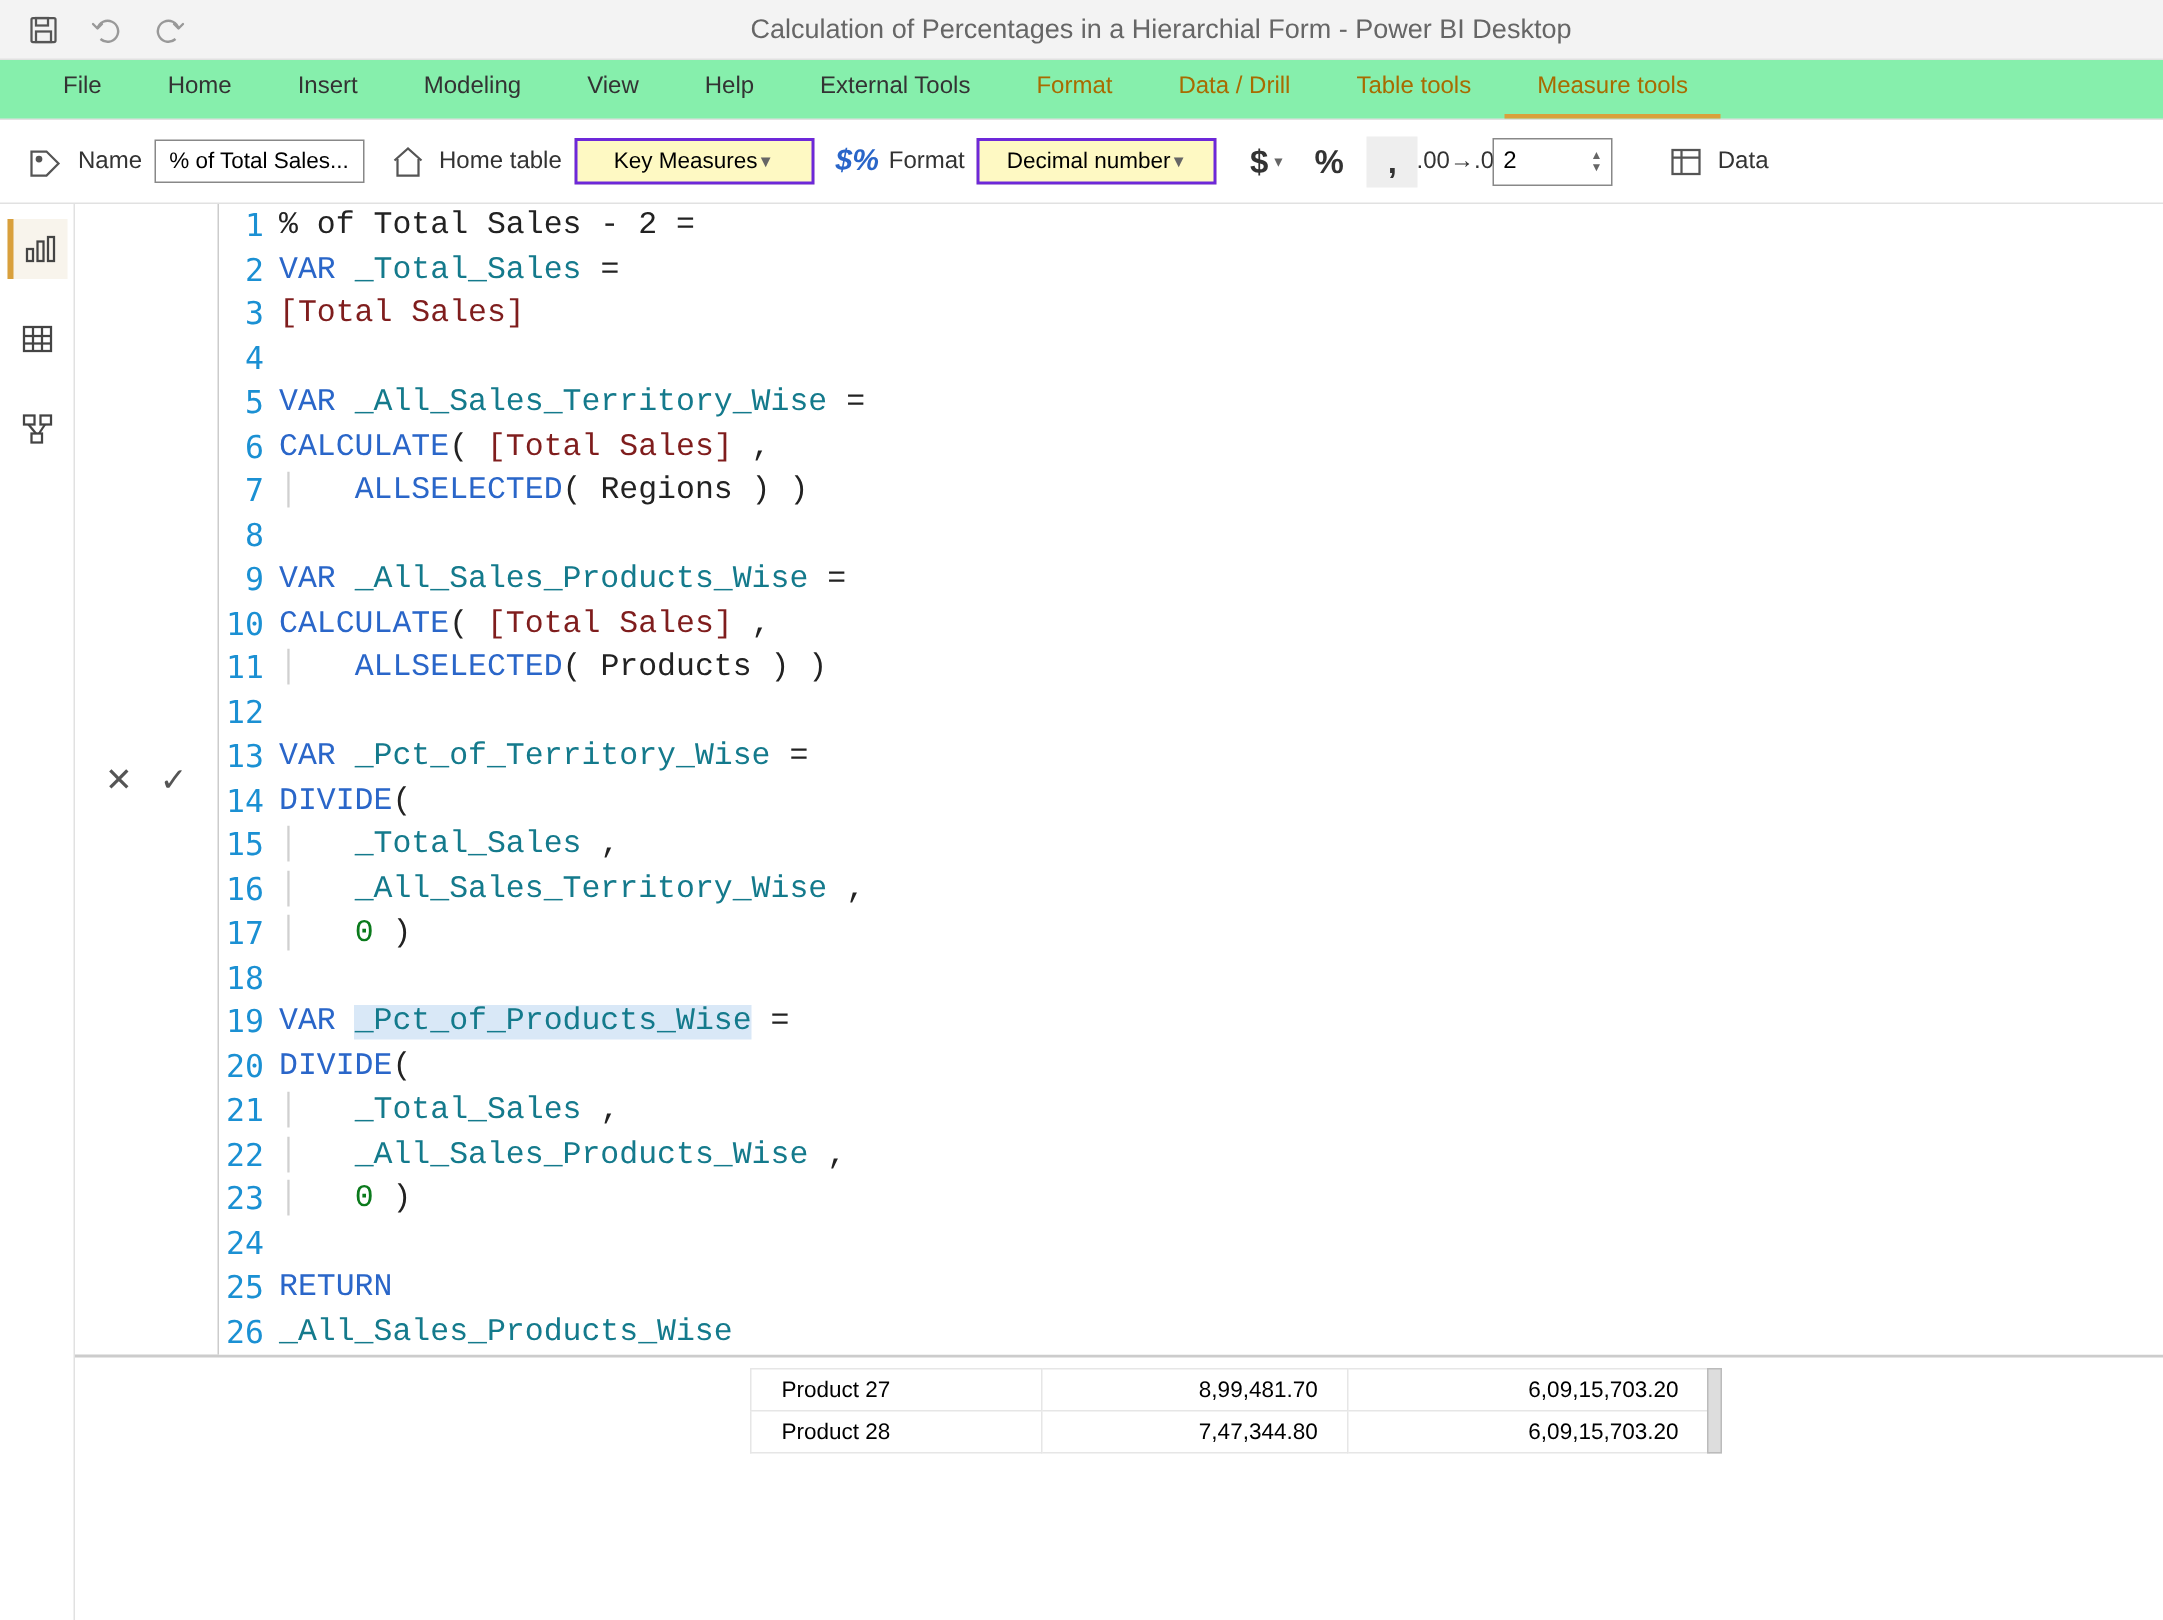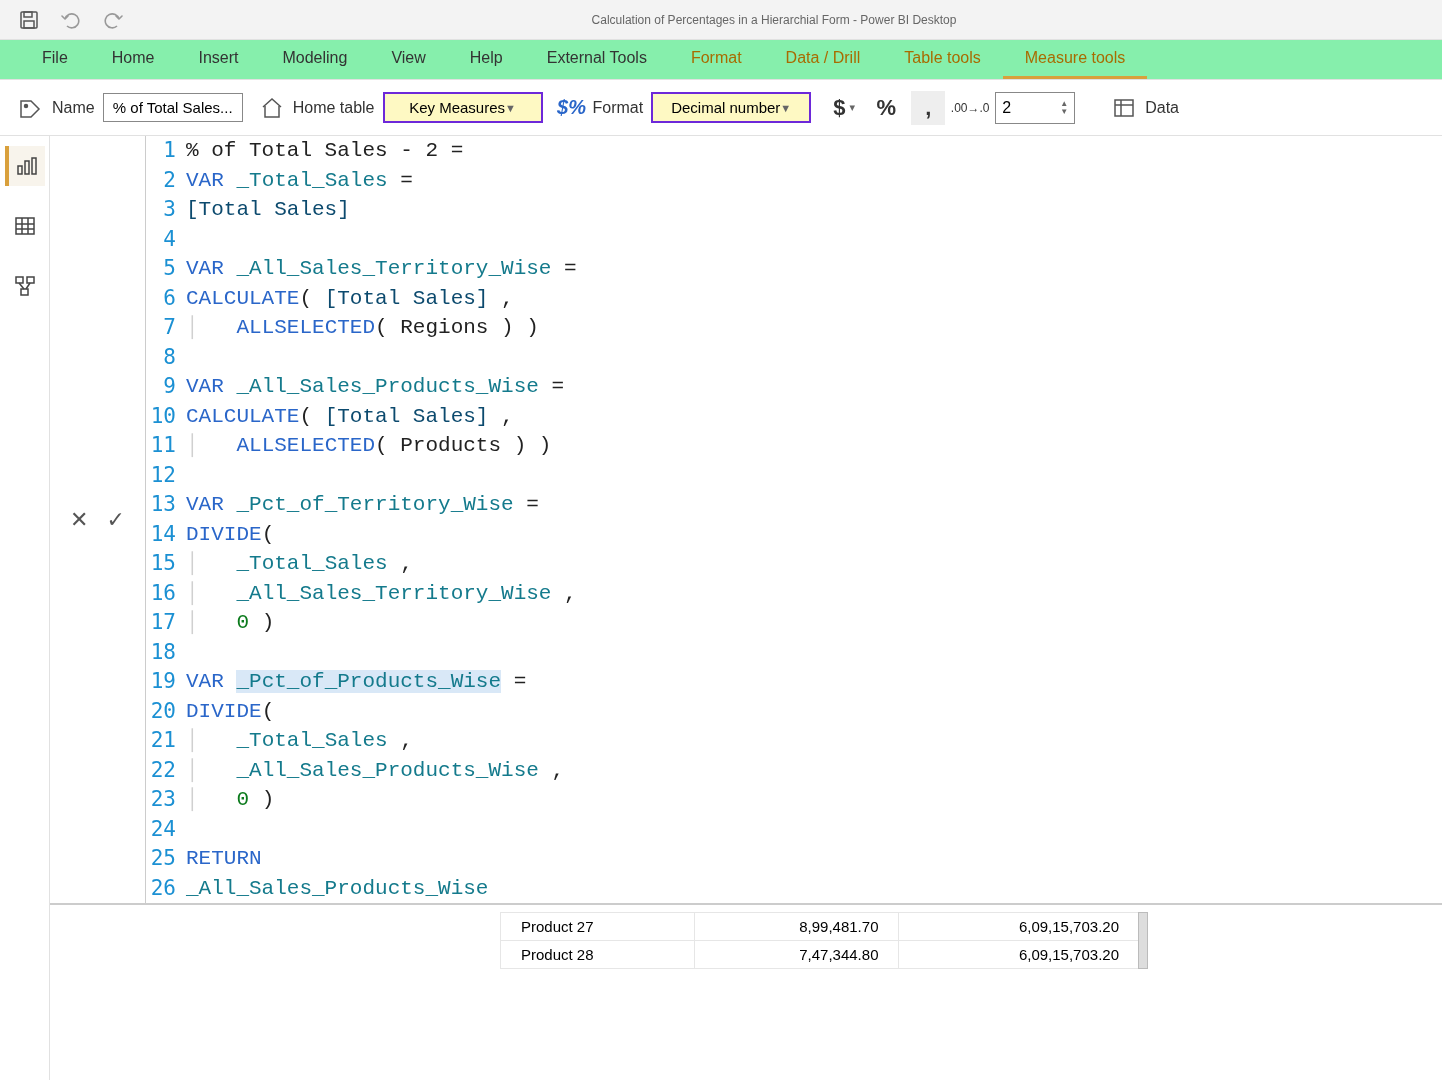--- a/index.html
+++ b/index.html
@@ -2,21 +2,21 @@
 <html><head>
 <meta charset="utf-8">
 <style>
   * { box-sizing: border-box; margin: 0; padding: 0; }
   body { font-family: "Segoe UI", Arial, sans-serif; background: #fff; overflow: hidden; width: 1442px; height: 1080px; }
   
   
   .titlebar { height: 40px; background: #f3f3f3; display: flex; align-items: center; padding: 0 18px; border-bottom: 1px solid #e1e1e1; }
   .qat { display: flex; gap: 20px; align-items: center; }
   .qat-icon { width: 22px; height: 22px; display: flex; align-items: center; justify-content: center; color: #555; }
-  .title-text { flex: 1; text-align: center; color: #666; font-size: 12px; }
+  .title-text { flex: 1; text-align: center; color: #666; font-size: 18px; }
   
   
   .ribbon-tabs { height: 40px; display: flex; align-items: stretch; padding-left: 20px; border-bottom: 1px solid #e1e1e1; background: #86efac; }
   .ribbon-tab { padding: 0 22px; display: flex; align-items: center; font-size: 16px; color: #333; cursor: pointer; border-bottom: 3px solid transparent; }
   .ribbon-tab.contextual { color: #a86b00; }
   .ribbon-tab.active { border-bottom-color: #d9a03c; color: #a86b00; }
   
   
   .ribbon-ctrls { height: 56px; display: flex; align-items: center; padding: 0 18px; gap: 16px; border-bottom: 1px solid #e1e1e1; background: #fff; }
   .ctrl-group { display: flex; align-items: center; gap: 8px; }
@@ -41,21 +41,21 @@
   .fa-btn { font-size: 22px; color: #555; }
   
   
   .editor { flex: 1; font-family: Consolas, "Courier New", monospace; font-size: 21px; line-height: 29.5px; overflow: hidden; white-space: pre; background: #fff; }
   .code-line { display: flex; }
   .line-num { width: 40px; text-align: right; padding-right: 10px; color: #1b90d3; font-family: Consolas, monospace; user-select: none; }
   .code { flex: 1; }
   .guide { color: #d0d0d0; }
   .kw { color: #2a66c9; }
   .fn { color: #2a66c9; }
-  .measure { color: #0c4a6e; font-family: Liberation Mono, monospace; }
+  .measure { color: #7f1d1d; font-family: Liberation Mono, monospace; }
   .var { color: #147a8c; }
   .num { color: #0b7a1c; }
   .plain { color: #222; }
   .hl { background: #d9e8f7; }
   
   
   .table-preview { position: absolute; left: 500px; top: 912px; width: 640px; font-size: 15px; }
   .table-preview table { width: 100%; border-collapse: collapse; }
   .table-preview td { padding: 5px 20px; border: 1px solid #e6e6e6; }
   .table-preview td:nth-child(2), .table-preview td:nth-child(3) { text-align: right; }
@@ -139,21 +139,21 @@
     <div class="fmt-btn">
         <b>$</b>
         <span class="chevron" style="margin-left:4px;">▾</span>
       </div>
     <div class="fmt-btn">
         <b>%</b>
       </div>
     <div class="fmt-btn" style="background:#eee;">
         <b>,</b>
       </div>
-    <div class="fmt-btn" style="font-size:12px;line-height:12px;">
+    <div class="fmt-btn" style="font-size:16px;line-height:12px;">
       <div>.00</div>
         <div>→.0</div>
     </div>
     <div class="spin-box">
       <span>2</span>
       <div class="spin-arrows">
           <span>▲</span>
           <span>▼</span>
         </div>
     </div>

